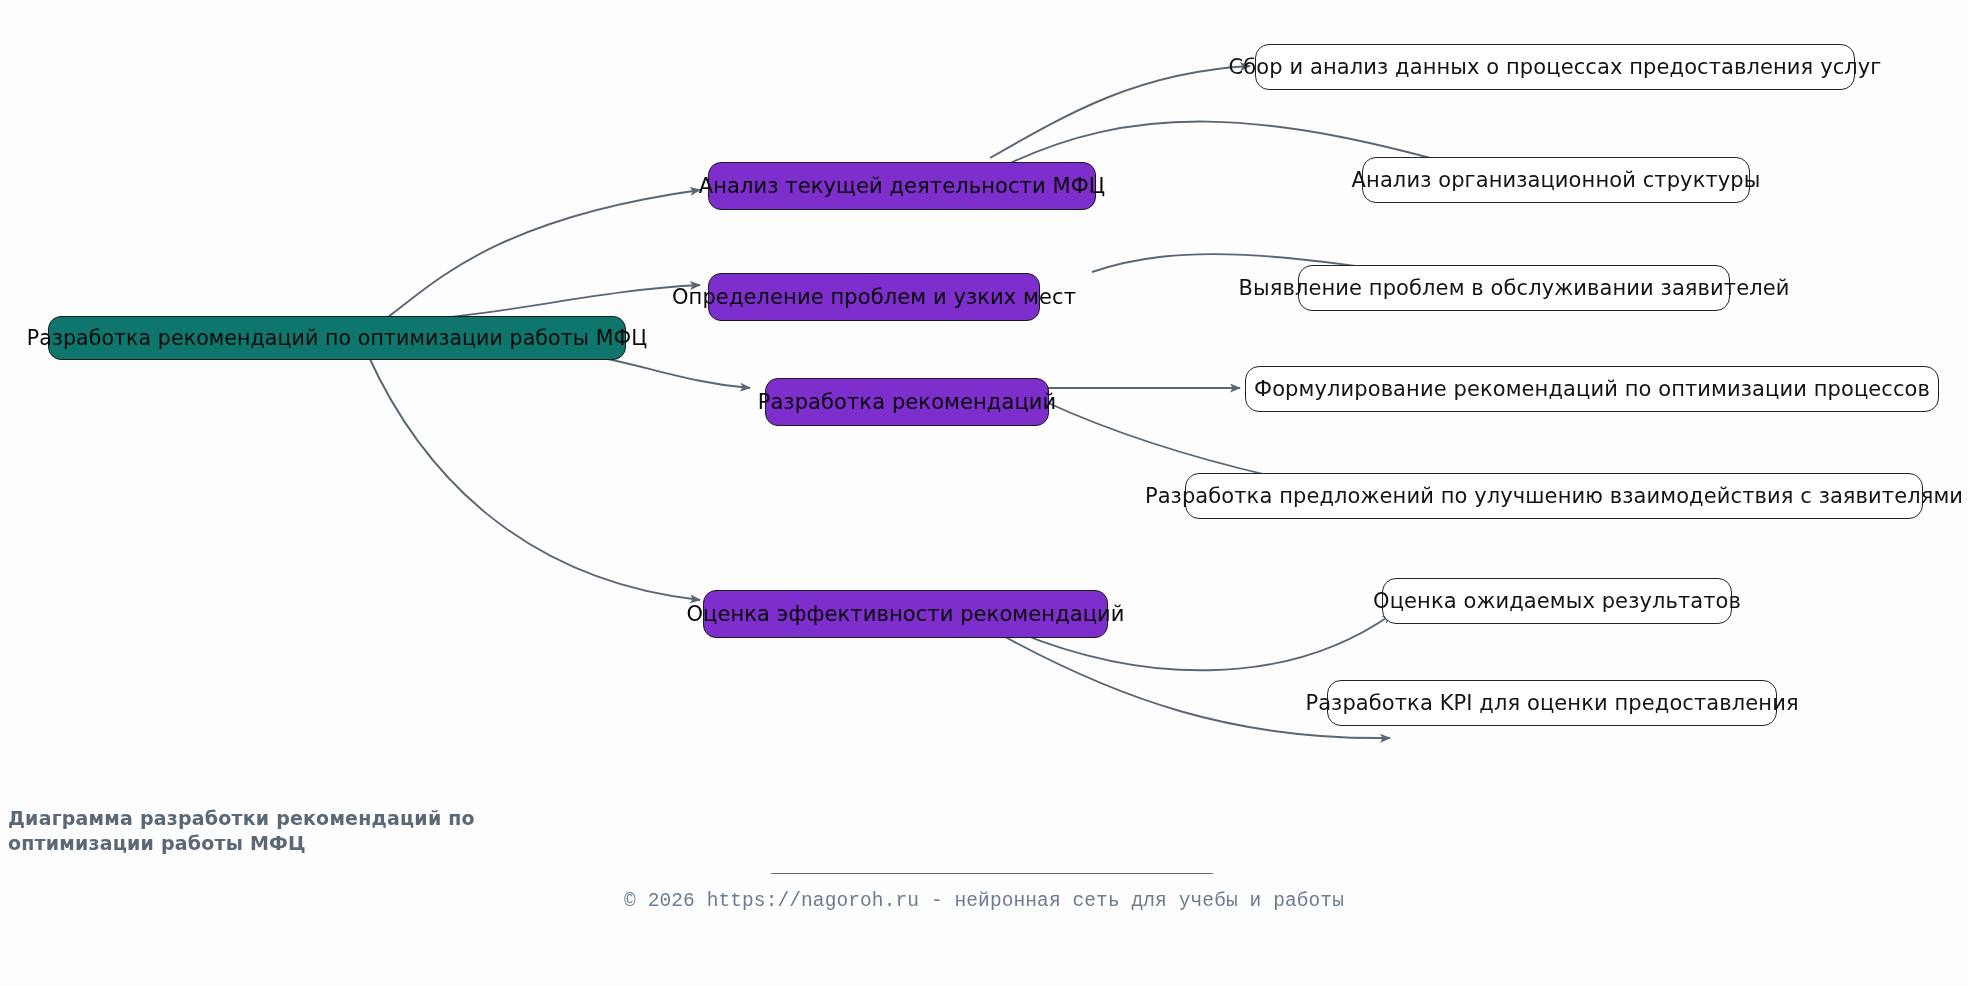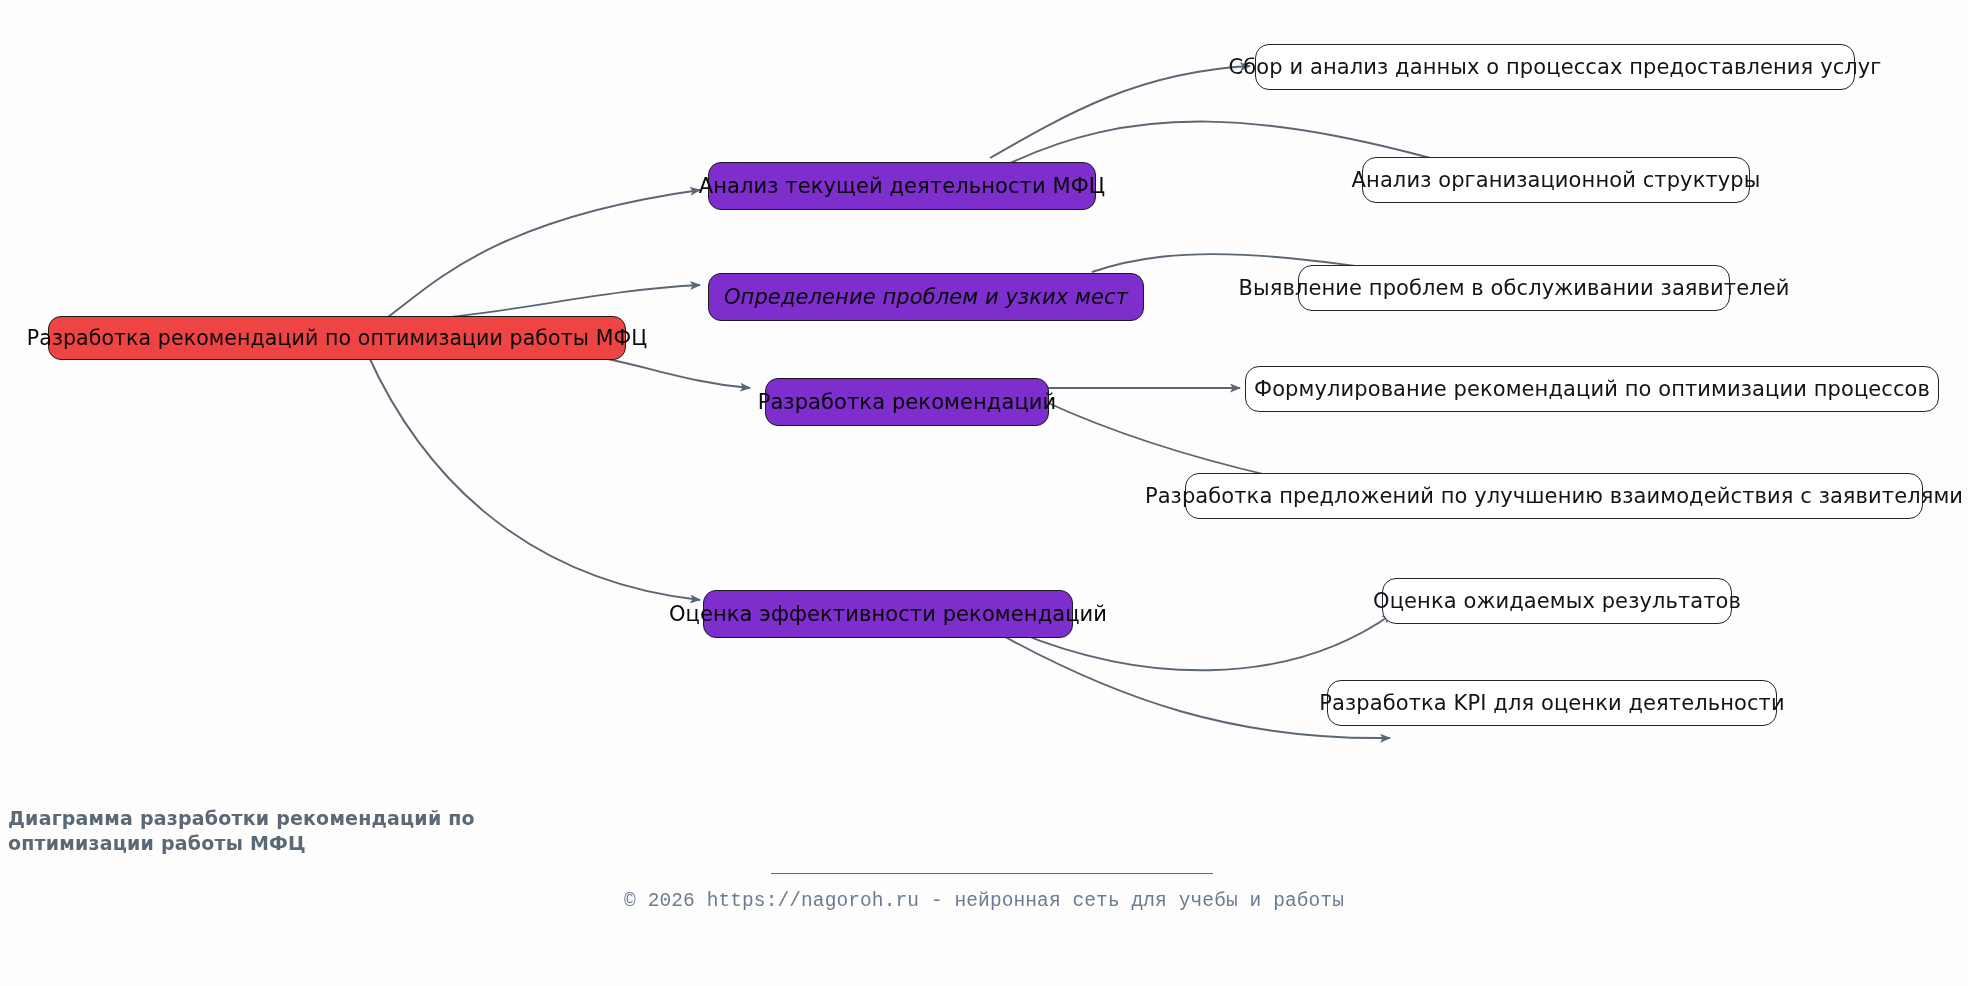--- a/index.html
+++ b/index.html
@@ -34,21 +34,21 @@
     box-sizing: border-box;
     display: flex;
     align-items: center;
     justify-content: center;
     white-space: nowrap;
     border-radius: 13px;
     font-family: "DejaVu Sans", sans-serif;
     letter-spacing: 0.1px;
   }
   .node-root {
-    background: #ef4444;
+    background: #0f766e;
     border: 1.6px solid #1a1a1a;
     color: #0a0a0a;
     font-size: 20.5px;
     height: 44px;
     padding: 0 14px;
   }
   .node-branch {
     background: #7d2ecc;
     border: 1.6px solid #1a1a1a;
     color: #080808;
@@ -130,29 +130,29 @@
   </svg>
 
   <div class="node node-root" style="left:48px; top:316px; width:578px;">
     <span>Разработка рекомендаций по оптимизации работы МФЦ</span>
   </div>
 
   <div class="node node-branch" style="left:708px; top:150px; width:388px;">
     <span>Анализ текущей деятельности МФЦ</span>
   </div>
 
-  <div class="node node-branch" style="left:708px; top:261px; width:436px;font-style:italic;">
+  <div class="node node-branch" style="left:708px; top:261px; width:332px;">
     <span>Определение проблем и узких мест</span>
   </div>
 
   <div class="node node-branch" style="left:765px; top:366px; width:284px;">
     <span>Разработка рекомендаций</span>
   </div>
 
-  <div class="node node-branch" style="left:703px; top:578px; width:370px;">
+  <div class="node node-branch" style="left:703px; top:578px; width:405px;">
     <span>Оценка эффективности рекомендаций</span>
   </div>
 
   <div class="node node-leaf" style="left:1255px; top:44px; width:600px;">
     <span>Сбор и анализ данных о процессах предоставления услуг</span>
   </div>
 
   <div class="node node-leaf" style="left:1362px; top:157px; width:388px;">
     <span>Анализ организационной структуры</span>
   </div>
@@ -167,21 +167,21 @@
 
   <div class="node node-leaf" style="left:1382px; top:578px; width:350px;">
     <span>Оценка ожидаемых результатов</span>
   </div>
 
   <div class="node node-leaf" style="left:1185px; top:473px; width:738px;">
     <span>Разработка предложений по улучшению взаимодействия с заявителями</span>
   </div>
 
   <div class="node node-leaf" style="left:1327px; top:680px; width:450px;">
-    <span>Разработка KPI для оценки деятельности</span>
+    <span>Разработка KPI для оценки предоставления</span>
   </div>
 
   <div id="caption-block">
     <div id="caption-title">
       <div>Диаграмма разработки рекомендаций по</div>
       <div>оптимизации работы МФЦ</div>
     </div>
     <div id="caption-divider"></div>
   </div>
 

